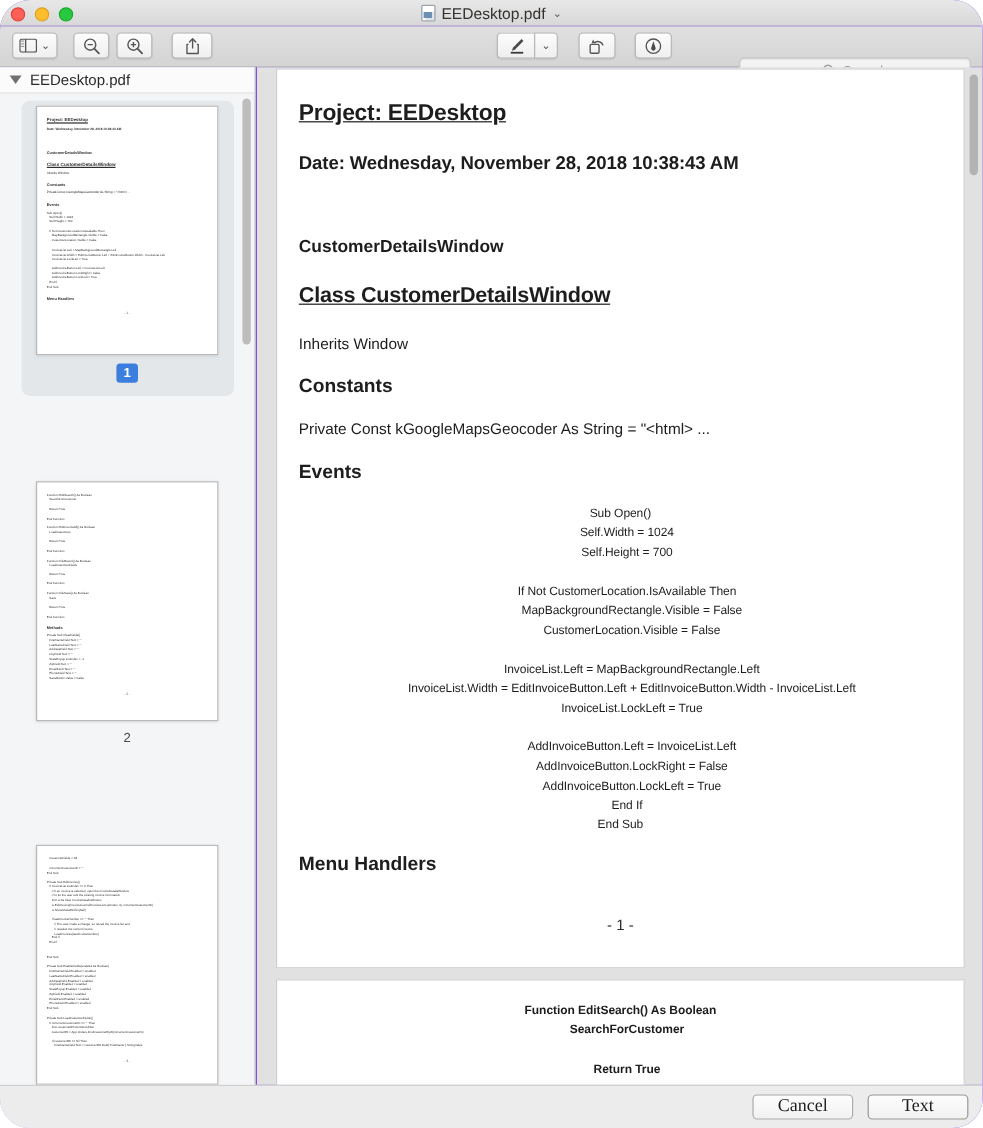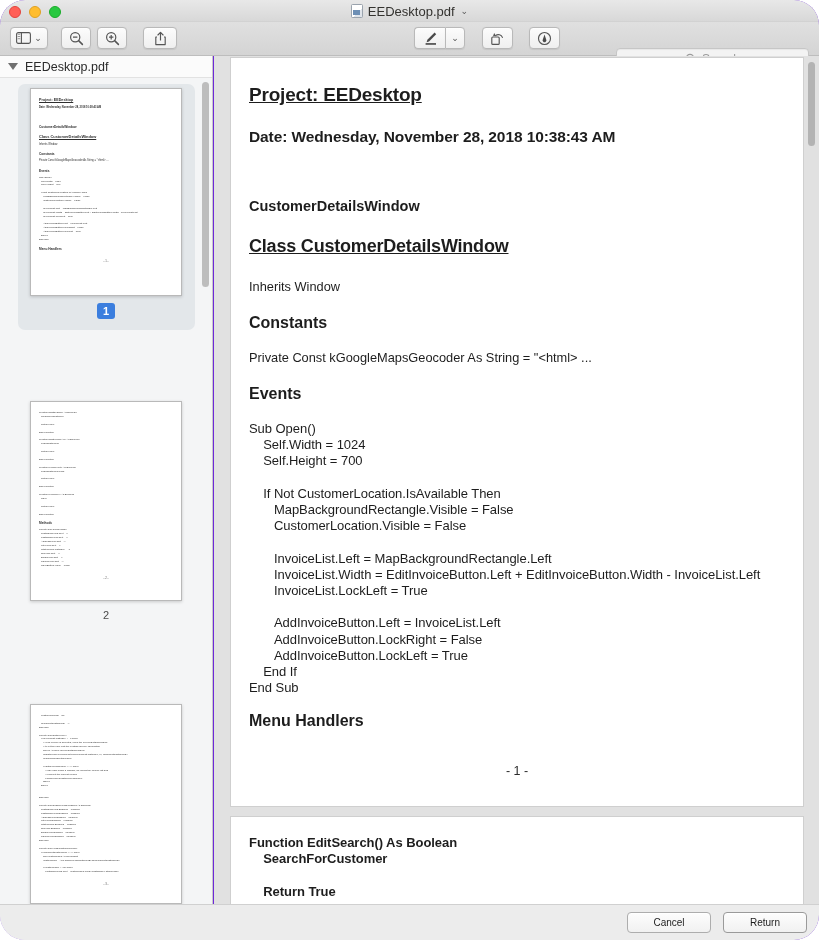--- a/index.html
+++ b/index.html
@@ -207,24 +207,25 @@
   .h-sub {
     font-size: 14.5px; font-weight: bold; margin-bottom: 22px;
   }
   .h-class {
     font-size: 18px; font-weight: bold; text-decoration: underline;
     letter-spacing: -0.2px; margin-bottom: 22px;
   }
   .p-plain { font-size: 12.8px; margin-bottom: 20px; }
   .h-sec { font-size: 16px; font-weight: bold; margin-bottom: 18px; }
   .code {
-    font-size: 13px; line-height: 16.2px;
+    font-size: 10px; line-height: 16.2px;
     white-space: pre-wrap;
     margin-bottom: 16px;
     letter-spacing: -0.05px;
+    text-align: center;
   }
   .page-foot {
     font-size: 12.5px; text-align: center; color: #2b2b2b;
     margin-top: 34px;
   }
 
   
   .pdf-scroll {
     position: absolute; right: 4px; top: 6px;
     width: 7px; height: 84px;
@@ -238,24 +239,25 @@
     background: #ececec;
     border-top: 1px solid #d0d0d0;
     display: flex; align-items: center; justify-content: flex-end;
     padding-right: 12px; gap: 12px;
   }
   .pbtn {
     min-width: 84px; height: 21px;
     background: linear-gradient(to bottom,#fdfdfd,#f1f1f1);
     border: 1px solid #adadad;
     border-radius: 4px;
-    font-size: 10px; color: #1d1d1d;
+    font-size: 15px; color: #1d1d1d;
     display: flex; align-items: center; justify-content: center;
     cursor: default;
     box-shadow: 0 1px 0 rgba(255,255,255,0.7) inset;
+    font-family: Liberation Serif, serif;
   }
   .pbtn.default { border-color: #9a9a9a; }
 </style>
 </head>
 <body>
 
 <div class="window">
 
   <div class="titlebar">
     <div class="traffic">
@@ -531,16 +533,16 @@
         <div class="code">Function EditSearch() As Boolean
     SearchForCustomer
 
     Return True</div>
       </div>
     </div>
   </div>
 
   <div class="bottombar">
     <div class="pbtn">Cancel</div>
-    <div class="pbtn default">Return</div>
+    <div class="pbtn default">Text</div>
   </div>
 
 </div>
 
 </body></html>

